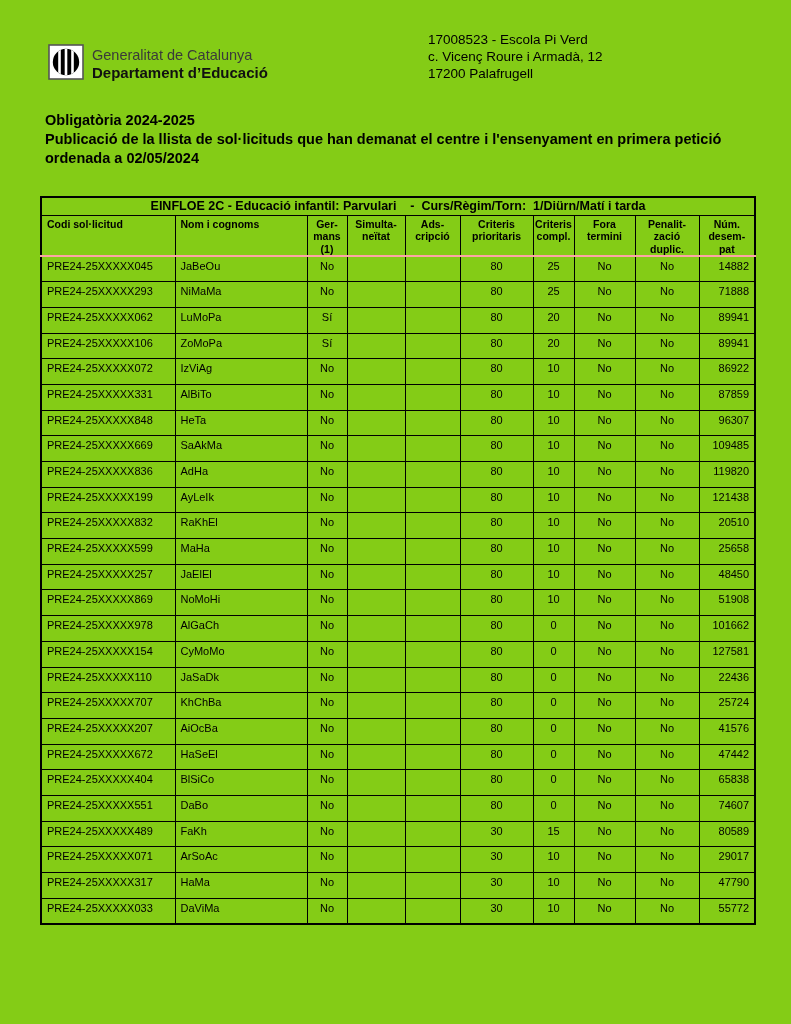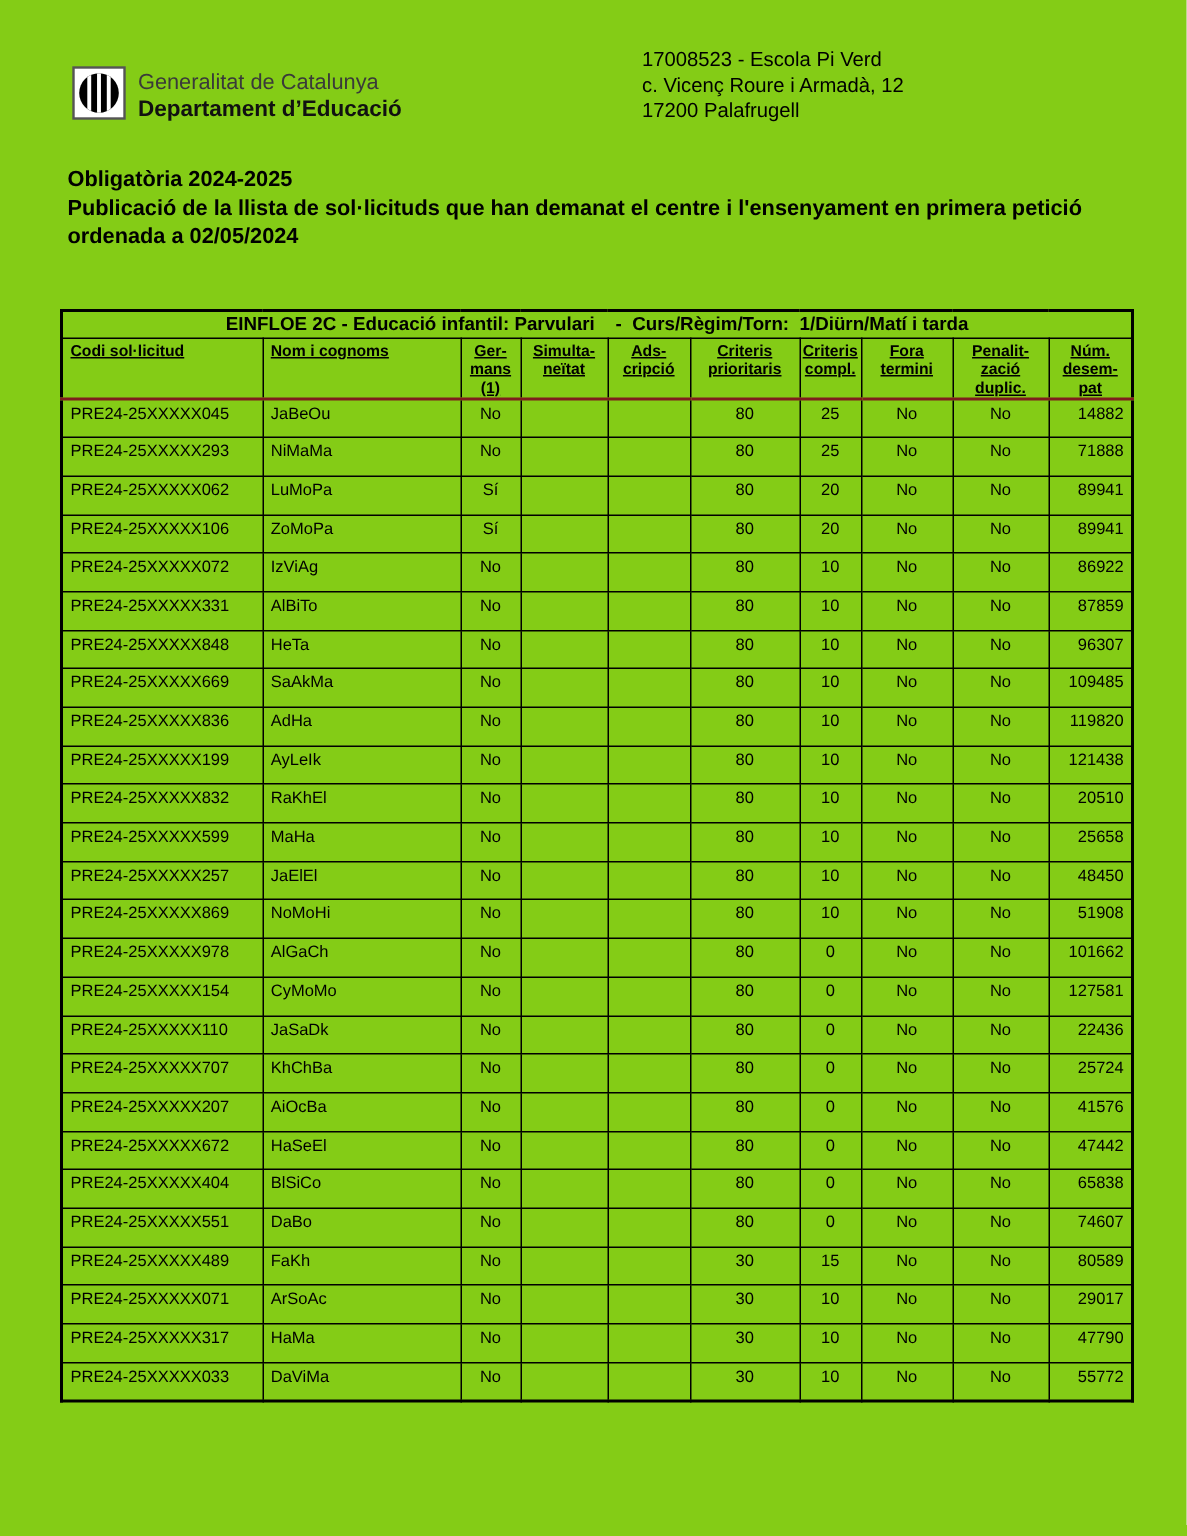--- a/index.html
+++ b/index.html
@@ -16,39 +16,39 @@
   .letterhead-logo{position:absolute;left:48px;top:44px;width:36px;height:36px;}
   .org-block{position:absolute;left:92px;top:47px;line-height:17px;}
   .org-line1{font-size:14.5px;color:#3a3a3a;}
   .org-line2{font-size:15px;font-weight:bold;color:#111;}
   .school-block{position:absolute;left:428px;top:31px;font-size:13.5px;line-height:17px;}
   
   .doc-title-block{position:absolute;left:45px;top:111px;width:700px;
     font-size:14.5px;font-weight:bold;line-height:19px;}
   .doc-title-block div{margin:0;}
   
-  .tbl-wrap{position:absolute;left:40px;top:206px;width:714px;}
+  .tbl-wrap{position:absolute;left:40px;top:196px;width:714px;}
   table.apps{
     border-collapse:collapse;table-layout:fixed;width:714px;
     border:2px solid #000;
     font-size:11px;
   }
   table.apps th, table.apps td{border:1px solid #000;box-sizing:border-box;overflow:hidden;}
   tr.caption-row th{
     height:18px;font-size:12.5px;font-weight:bold;text-align:center;
     white-space:pre;vertical-align:middle;padding:0;
   }
   tr.header-row th{
     height:41px;font-size:10.5px;font-weight:bold;line-height:12.5px;
     text-align:center;vertical-align:top;padding:2px 1px 0 1px;
     white-space:pre-line;
   }
   tr.header-row th:nth-child(1),
   tr.header-row th:nth-child(2){text-align:left;padding-left:5px;}
-  tr.header-row th{border-bottom:2px solid #7f1d1d;text-decoration:underline;}
+  tr.header-row th{border-bottom:2px solid #fca5a5;}
   tbody td{
     height:25.7px;vertical-align:top;padding:3px 2px 0 2px;
     font-size:11px;line-height:12px;text-align:center;
   }
   tbody td:nth-child(1),tbody td:nth-child(2){text-align:left;padding-left:5px;}
   tbody td:nth-child(10){text-align:right;padding-right:5px;}
 </style>
 </head>
 <body>
 

